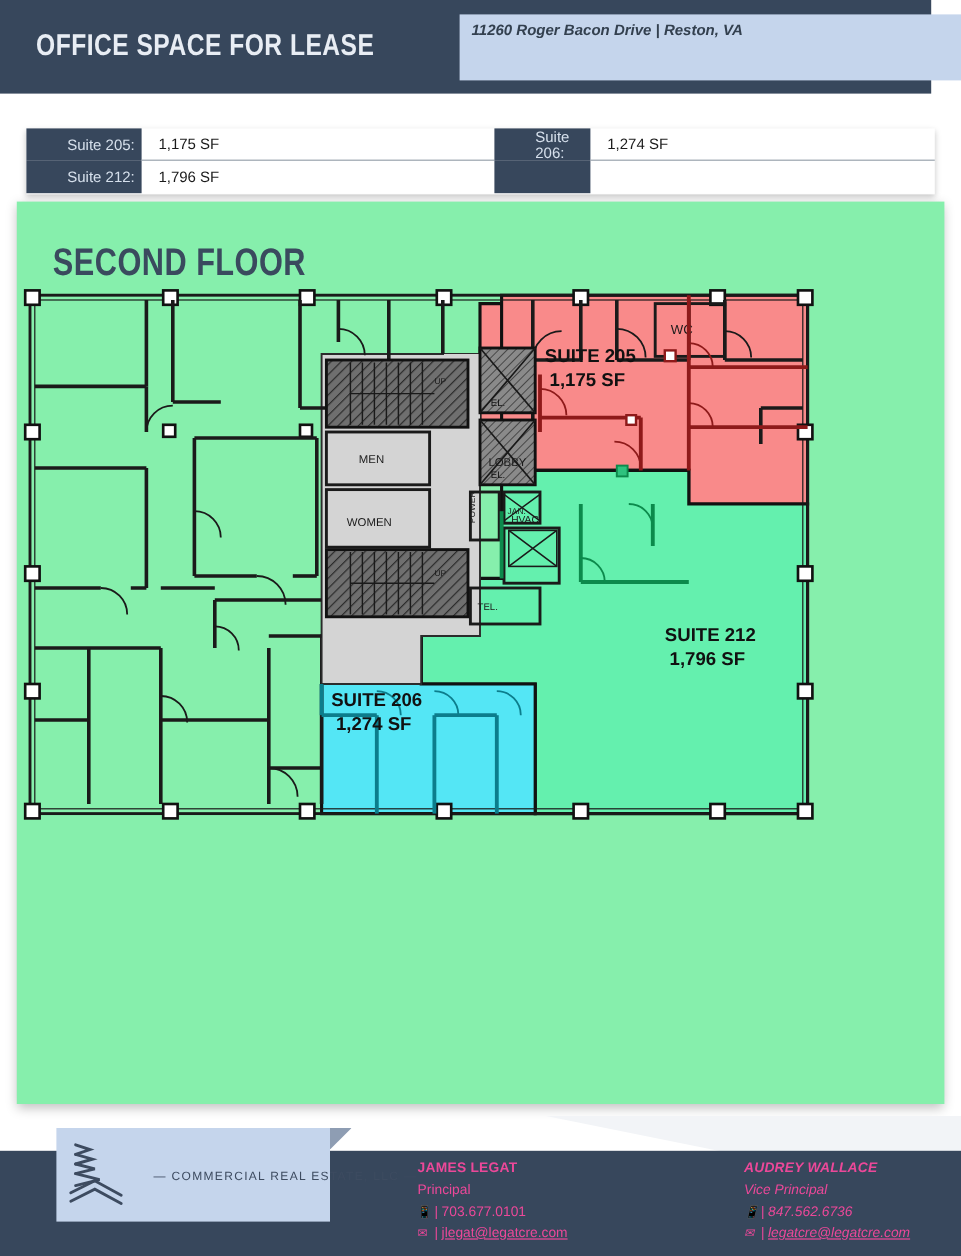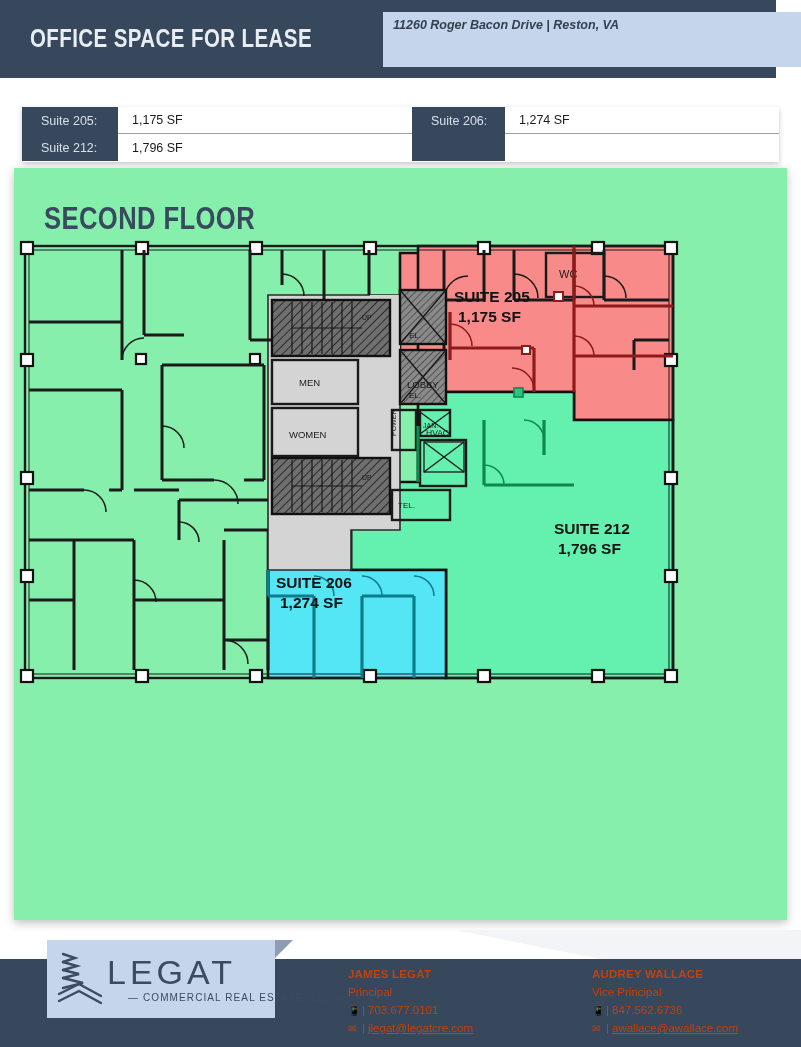--- a/index.html
+++ b/index.html
@@ -36,32 +36,32 @@
 
   
   .suite-table {
     position:absolute; left:22px; top:107px; width:757px; height:55px;
     background:#ffffff;
     box-shadow: 0 2px 5px rgba(0,0,0,.22);
   }
   .st-row { position:absolute; height:27px; display:flex; align-items:center; }
   .st-label {
     background:#37475c; color:#d6e0ec; font-size:12.5px;
-    height:27px; display:flex; align-items:center; padding-left:19px;
+    height:27px; display:flex; align-items:center; padding-left:34px;
   }
   .st-value {
     color:#1b1b1b; font-size:12.5px; padding-left:14px;
     height:27px; display:flex; align-items:center;
     border-bottom:1px solid #9aa3ad; flex:1;
   }
   .st-value.noline { border-bottom:none; }
   .st-group-left { position:absolute; left:0; top:0; width:390px; }
   .st-group-right { position:absolute; left:390px; top:0; width:367px; }
   .st-label-l { width:96px; }
-  .st-label-r { width:93px; }
+  .st-label-r { width:80px; }
 
   
   .plan-card {
     position:absolute; left:14px; top:168px; width:773px; height:752px;
     background:#86efac; box-shadow:0 3px 9px rgba(0,0,0,.25);
   }
   .plan-title {
     position:absolute; left:30px; top:32px;
     color:#3a4a5e; font-size:32px; font-weight:bold; letter-spacing:.5px;
     font-family:"Liberation Sans Narrow","Liberation Sans",sans-serif;
@@ -102,23 +102,23 @@
     position:relative;
   }
   .logo-sm {
     position:absolute; right:-13px; top:1px; font-size:7px; letter-spacing:0;
   }
   .logo-tag {
     color:#3d4b60; font-size:10px; letter-spacing:1.1px; margin-top:3px;
     white-space:nowrap;
     margin-left:21px;
   }
-  .contact { position:absolute; top:968px; color:#c2410c; }
+  .contact { position:absolute; top:968px; color:#ec4899; }
   .contact-1 { left:348px; }
-  .contact-2 { left:592px; }
+  .contact-2 { left:620px;font-style:italic; }
   .c-name { font-size:11.5px; font-weight:bold; letter-spacing:.2px; }
   .c-role { font-size:11.5px; margin-top:6px; }
   .c-line { font-size:11.5px; margin-top:6px; display:flex; align-items:center; gap:3px; }
   .c-line .glyph { font-size:10px; width:11px; display:inline-block; }
   .c-link { text-decoration:underline; }
 </style>
 </head>
 <body>
 
 <div class="page">
@@ -420,21 +420,20 @@
         <path d="M10,6 L22,10 L10,14"></path>
         <path d="M10,14 L24,18 L10,22"></path>
         <path d="M10,22 L26,26 L10,30"></path>
         <path d="M10,30 L30,35 L10,40"></path>
         <path d="M6,46 L26,36 L48,48"></path>
         <path d="M6,53 L26,43 L48,55"></path>
       </g>
     </svg>
     <div class="logo-text">
       <div class="logo-word">
-        <span>LEGAT</span>
         <span class="logo-sm">SM</span>
       </div>
       <div class="logo-tag">— COMMERCIAL REAL ESTATE, LLC —</div>
     </div>
   </div>
 
   <div class="contact contact-1">
     <div class="c-name">JAMES LEGAT</div>
     <div class="c-role">Principal</div>
     <div class="c-line">
@@ -453,17 +452,17 @@
     <div class="c-name">AUDREY WALLACE</div>
     <div class="c-role">Vice Principal</div>
     <div class="c-line">
       <span class="glyph">📱</span>
       <span>|</span>
       <span>847.562.6736</span>
     </div>
     <div class="c-line">
       <span class="glyph">✉</span>
       <span>|</span>
-      <span class="c-link">awallace@awallace.com</span>
+      <span class="c-link">legatcre@legatcre.com</span>
     </div>
   </div>
 
 </div>
 
 </body></html>

